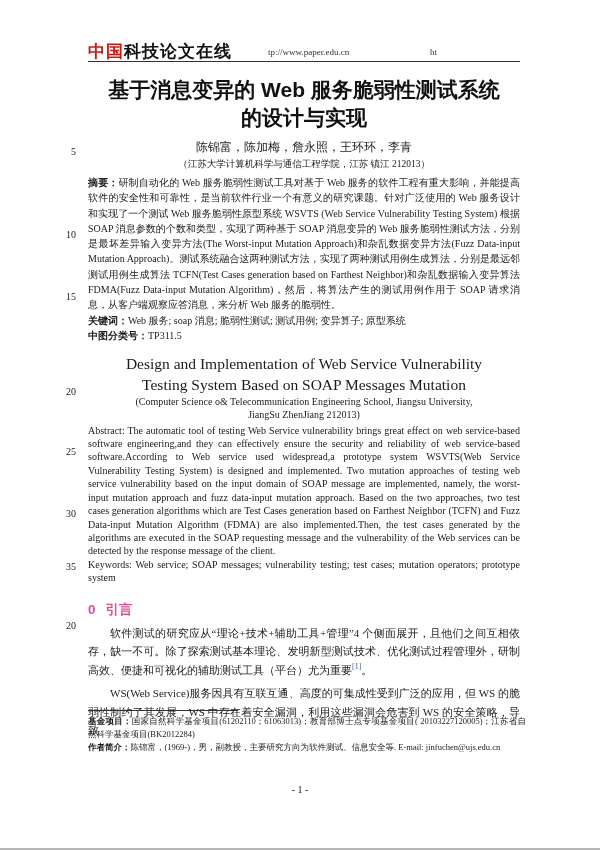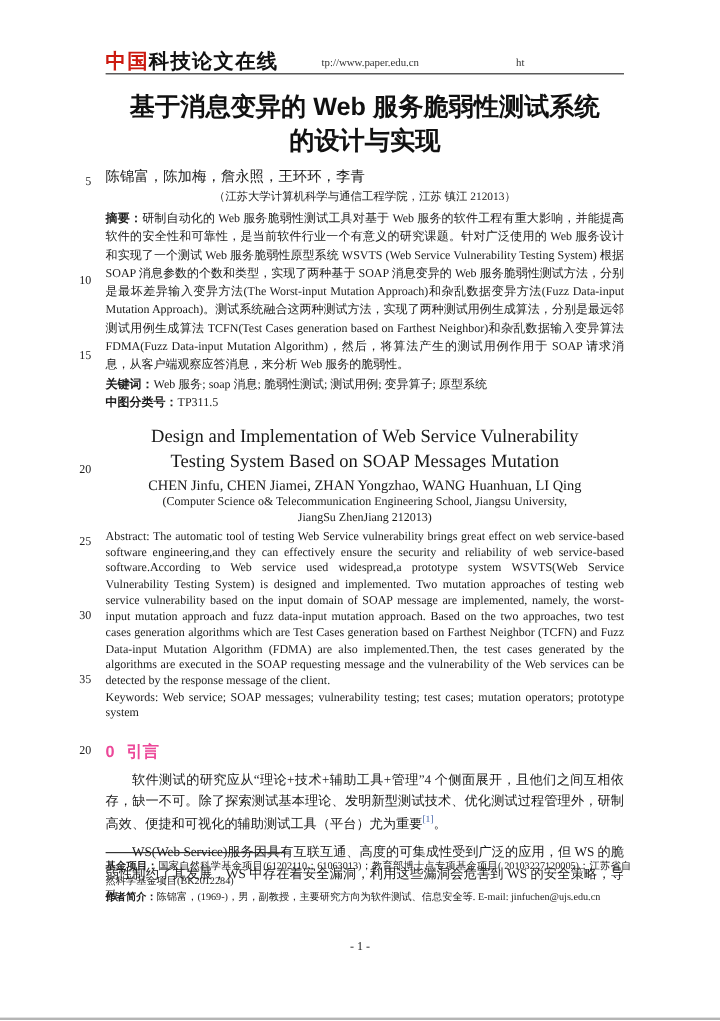--- a/index.html
+++ b/index.html
@@ -40,21 +40,21 @@
     position:absolute; left:180px; top:7px;
     font-size:9px; color:#333; text-decoration:none;
   }
   .header-url2 { position:absolute; left:342px; top:7px; font-size:9px; color:#333; }
 
   .title-cn {
     margin-top:14px; text-align:center;
     font-family:"Liberation Sans","DejaVu Sans",sans-serif;
     font-weight:bold; font-size:21px; line-height:28px; color:#111;
   }
-  .authors-cn { margin-top:7px; font-size:12px; }
+  .authors-cn { margin-top:7px; text-align:center; font-size:12px; }
   .affil-cn { margin-top:2px; text-align:center; font-size:9.5px; }
 
   .abstract-cn {
     margin-top:4px; font-size:10px; line-height:15.3px; text-align:justify;
   }
   .label-bold {
     font-family:"Liberation Sans","DejaVu Sans",sans-serif;
     font-weight:bold;
   }
   .kw-line, .clc-line { font-size:10px; line-height:15px; }
@@ -137,21 +137,20 @@
       <span class="label-bold">关键词：</span><span>Web 服务; soap 消息; 脆弱性测试; 测试用例; 变异算子; 原型系统</span>
     </div>
     <div class="clc-line">
       <span class="label-bold">中图分类号：</span><span>TP311.5</span>
     </div>
 
     <h2 class="title-en">
       <span>Design and Implementation of Web Service Vulnerability</span><br>
       <span>Testing System Based on SOAP Messages Mutation</span>
     </h2>
-    <div class="authors-en">CHEN Jinfu, CHEN Jiamei, ZHAN Yongzhao, WANG Huanhuan, LI Qing</div>
     <div class="affil-en">
       <span>(Computer Science o&amp; Telecommunication Engineering School, Jiangsu University,</span><br>
       <span>JiangSu ZhenJiang 212013)</span>
     </div>
 
     <p class="abstract-en">
       <span>Abstract:</span><span> The automatic tool of testing Web Service vulnerability brings great effect on web service-based software engineering,and they can effectively ensure the security and reliability of web service-based software.According to Web service used widespread,a prototype system WSVTS(Web Service Vulnerability Testing System) is designed and implemented. Two mutation approaches of testing web service vulnerability based on the input domain of SOAP message are implemented,  namely, the worst-input mutation approach and fuzz data-input mutation approach. Based on the two approaches, two test cases generation algorithms which are Test Cases generation based on Farthest Neighbor (TCFN) and Fuzz Data-input Mutation Algorithm (FDMA) are also implemented.Then, the test cases generated by the algorithms are executed in the SOAP requesting message and the vulnerability of the Web services can be detected by the response message of the client.</span>
     </p>
     <p class="keywords-en">
       <span>Keywords:</span><span>  Web service; SOAP messages; vulnerability testing; test cases; mutation operators; prototype system</span>

